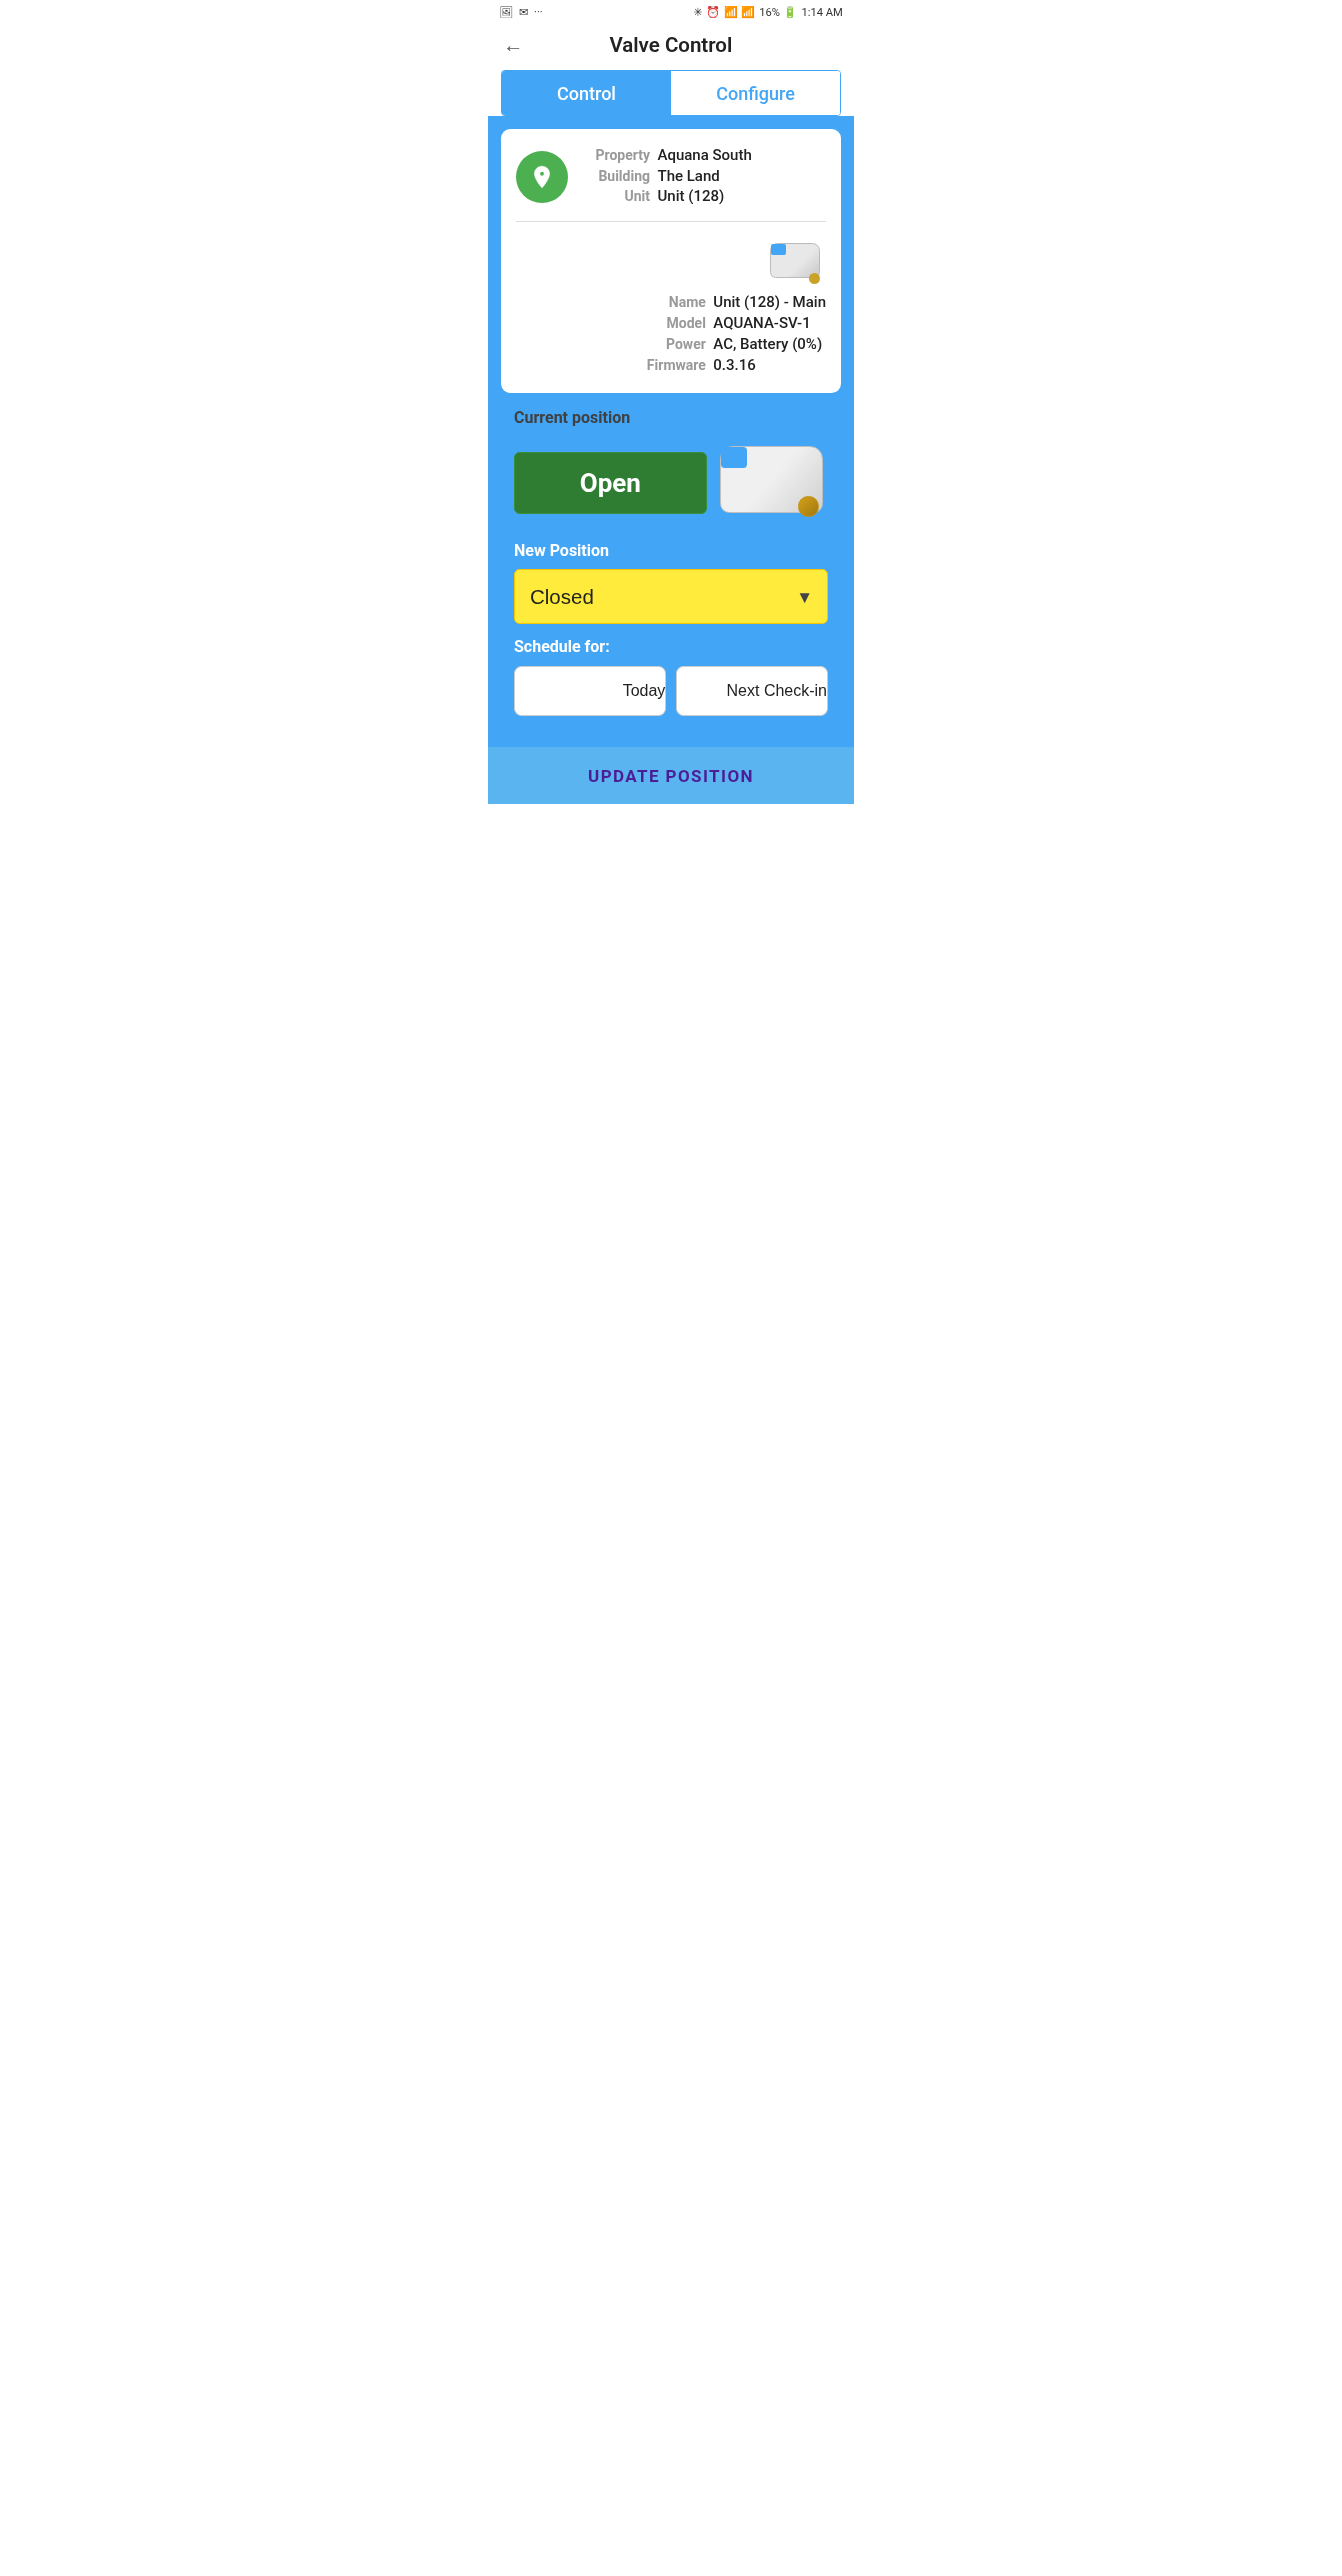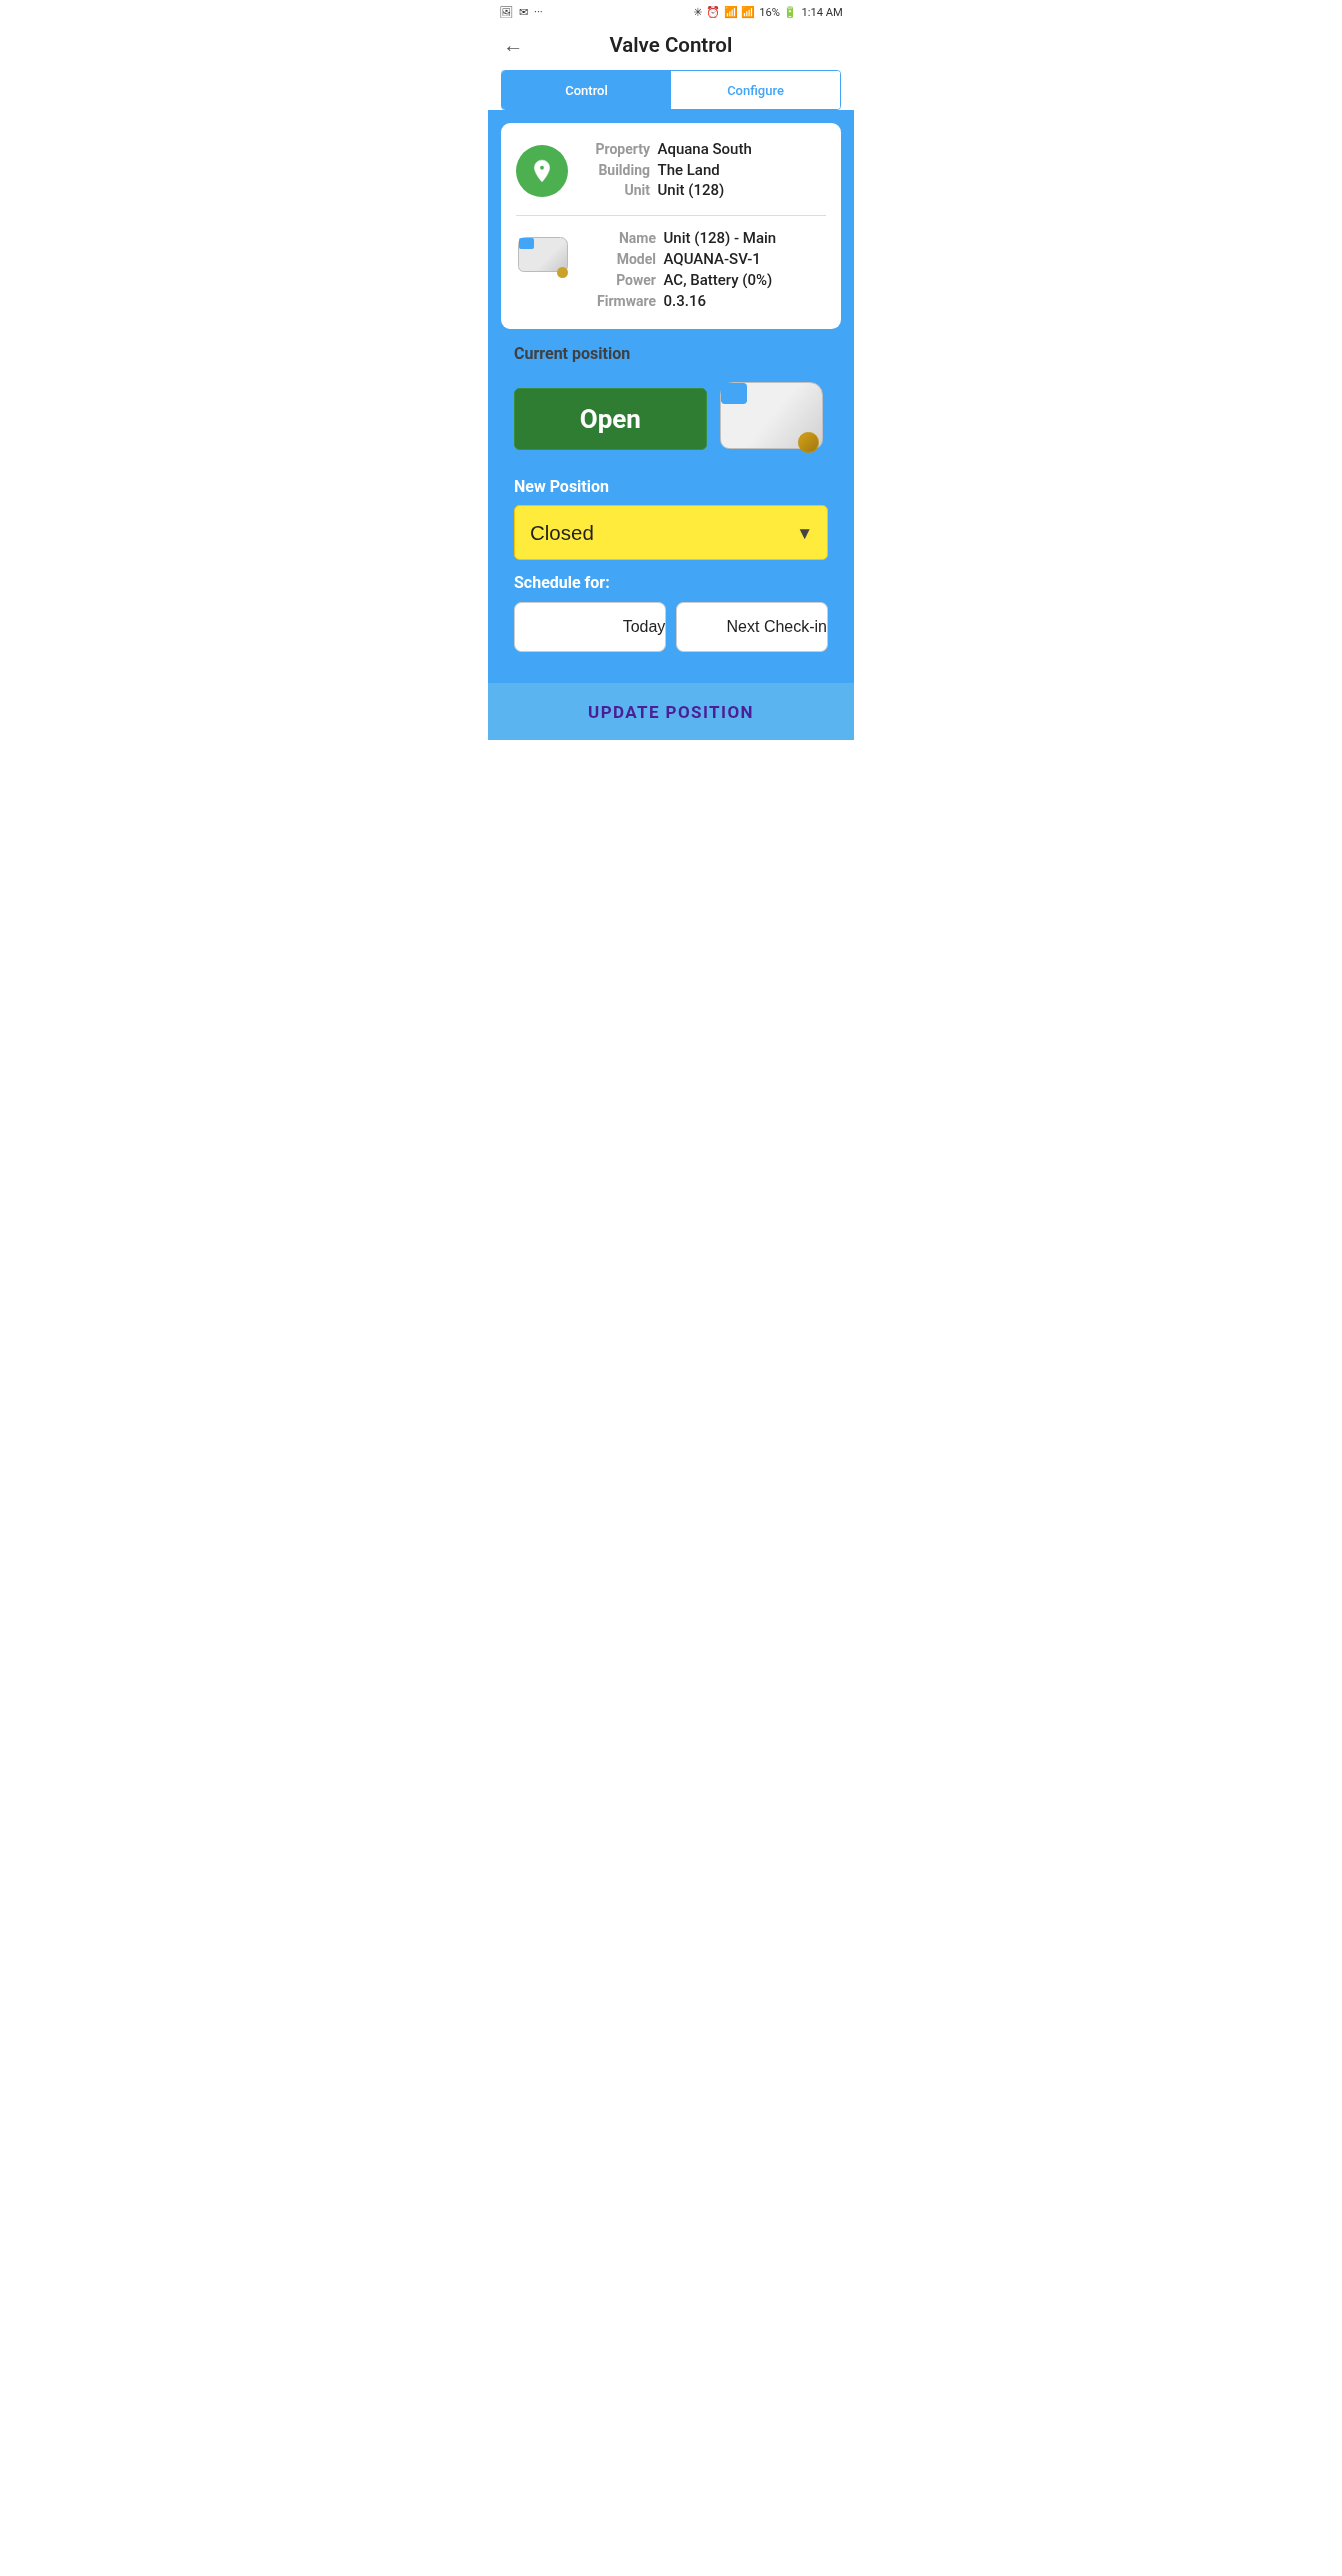--- a/index.html
+++ b/index.html
@@ -56,21 +56,21 @@
       display: flex;
       border: 1.9px solid #42a5f5;
       border-radius: 3.7px;
       margin: 0 13px 0 13px;
       overflow: hidden;
     }
     .tab {
       flex: 1;
       text-align: center;
       padding: 11.2px 0;
-      font-size: 13px;
+      font-size: 18px;
       font-weight: 500;
       cursor: pointer;
     }
     .tab.active {
       background: #42a5f5;
       color: #fff;
     }
     .tab.inactive {
       background: #fff;
       color: #42a5f5;
@@ -125,22 +125,23 @@
       font-weight: bold;
     }
     .prop-value {
       color: #222;
       font-size: 15px;
       font-weight: 500;
     }
 
     .device-info-bottom {
       display: flex;
-      align-items: flex-start;
+      align-items: flex-end;
       padding-top: 13px;
+      flex-direction: column;
     }
     .valve-img {
       width: 58px;
       height: 58px;
       flex-shrink: 0;
       position: relative;
     }
     
     .valve-body {
       width: 50px;

